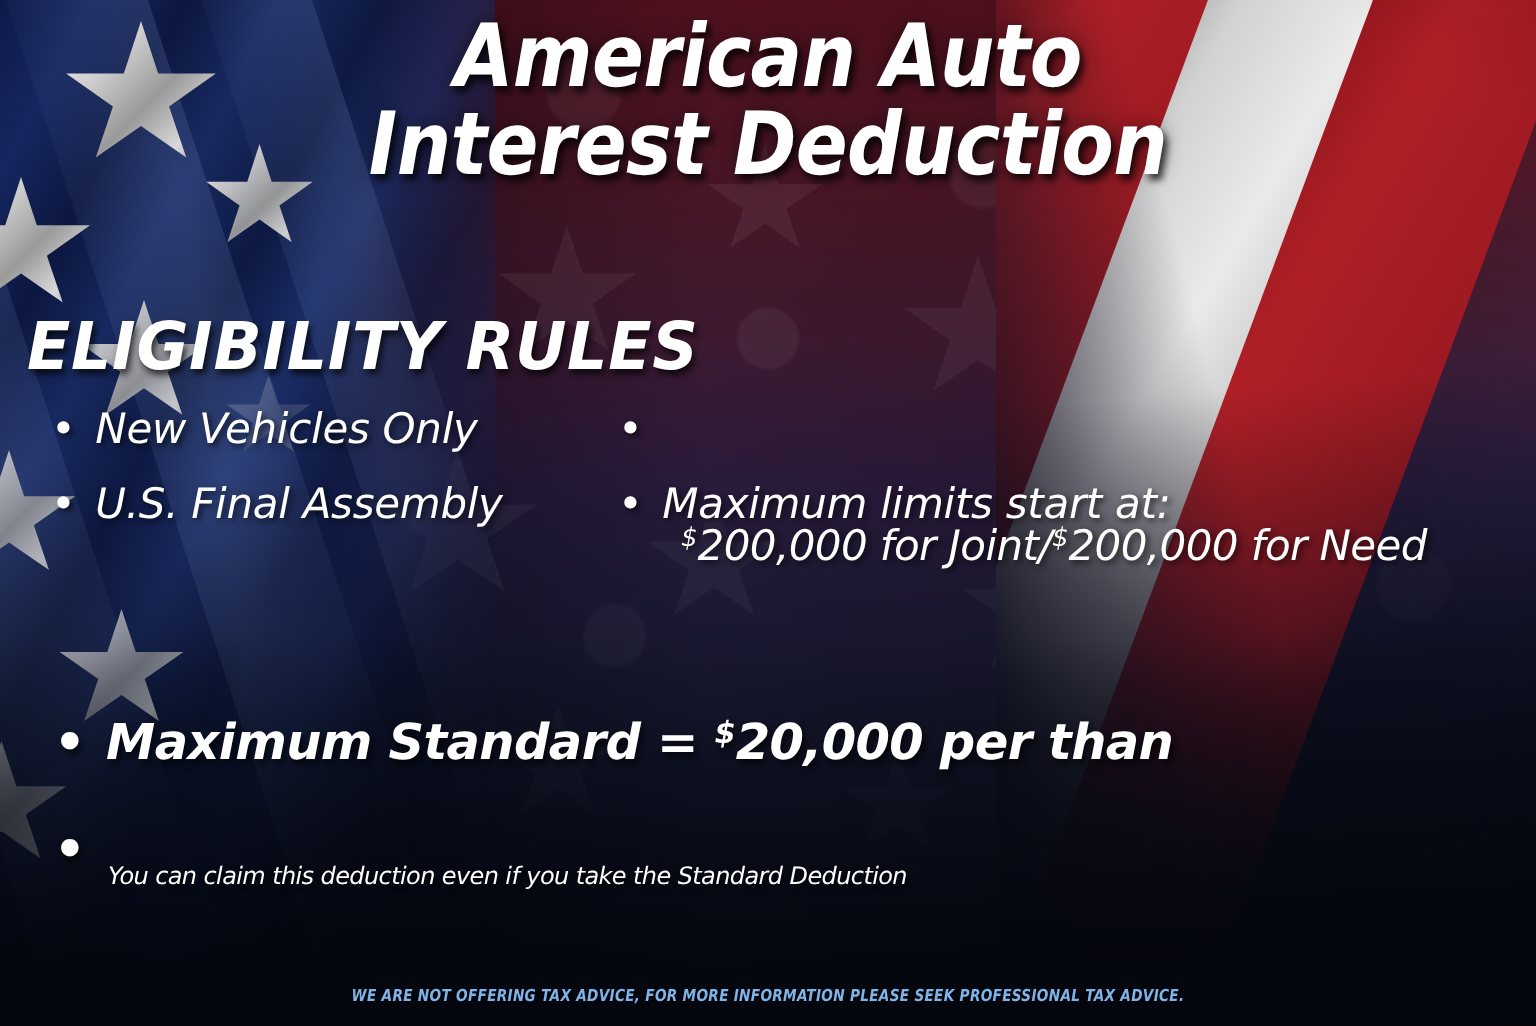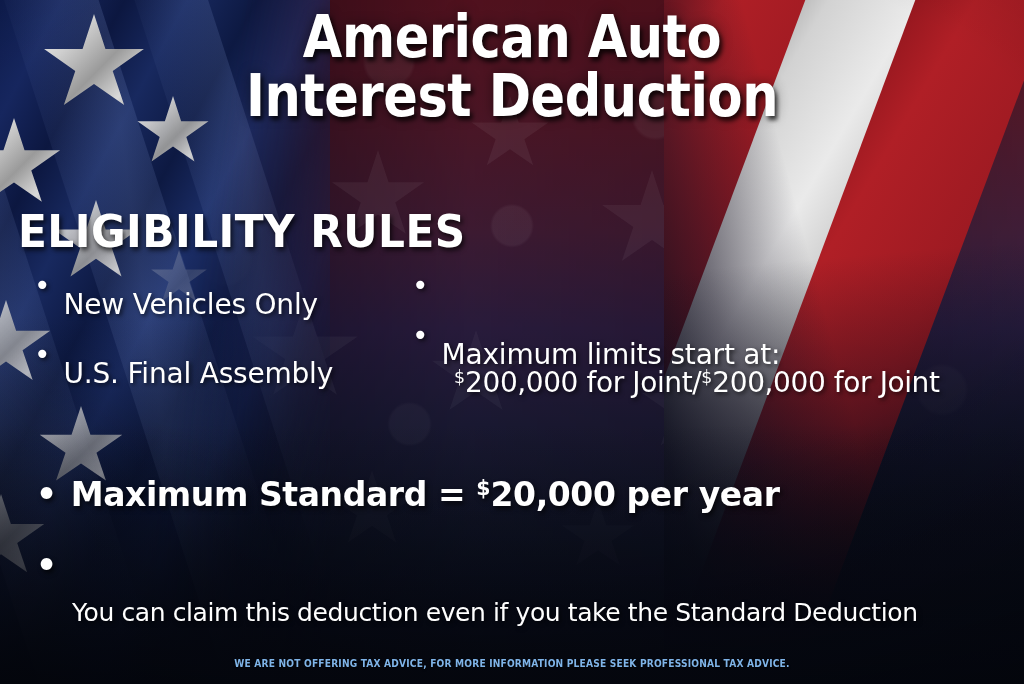--- a/index.html
+++ b/index.html
@@ -134,21 +134,21 @@
   
   .vignette {
     position:absolute; inset:0;
     background:
       radial-gradient(130% 95% at 50% 30%, rgba(0,0,0,0) 42%, rgba(0,0,0,.30) 76%, rgba(0,0,0,.55) 100%),
       linear-gradient(180deg, rgba(0,0,0,0) 62%, rgba(6,9,20,.55) 84%, rgba(5,8,18,.92) 100%);
     pointer-events:none;
   }
 
   
-  .content { position:absolute; inset:0; }
+  .content { position:absolute; inset:0;font-style:italic; }
 
   .title {
     position:absolute;
     top:8px; left:0; right:0;
     text-align:center;
     color:#ffffff;
     font-family:"DejaVu Sans", sans-serif;
     font-weight:700;
     font-size:58px;
     line-height:1.02;
@@ -189,21 +189,21 @@
     margin-bottom:22px;
     text-shadow:2px 2px 4px rgba(0,0,0,.66);
     white-space:nowrap;
   }
   .bullet .dot {
     flex:0 0 auto;
     margin-right:13px;
     font-size:28px;
     line-height:1;
   }
-  .bullet .txt { letter-spacing:-0.2px;margin-top:19px; }
+  .bullet .txt { letter-spacing:-0.2px; }
 
   .subline {
     color:#ffffff;
     font-family:"DejaVu Sans", sans-serif;
     font-weight:400;
     font-size:28px;
     line-height:1;
     margin-left:42px;
     margin-top:-6px;
     white-space:nowrap;
@@ -231,25 +231,25 @@
     margin-left:36px;
     margin-bottom:38px;
     white-space:nowrap;
     letter-spacing:-0.4px;
     text-shadow:2px 3px 5px rgba(0,0,0,.7);
   }
   .bullet-big .dot { margin-right:14px; }
 
   .closing-note {
     position:absolute;
-    left:72px; top:600px;
+    left:72px; top:576px;
     color:#ffffff;
     font-family:"DejaVu Sans", sans-serif;
     font-weight:400;
-    font-size:25px;
+    font-size:16px;
     line-height:1;
     white-space:nowrap;
     letter-spacing:-0.4px;
     text-shadow:2px 2px 4px rgba(0,0,0,.66);
   }
 
   .disclaimer {
     position:absolute;
     left:0; right:0; top:657px;
     text-align:center;
@@ -331,31 +331,31 @@
 
       <div class="col-right">
         <div class="bullet">
           <span class="dot">•</span>
         </div>
         <div class="bullet" style="margin-bottom:6px;">
           <span class="dot">•</span>
           <span class="txt">Maximum limits start at:</span>
         </div>
         <div class="subline">
-          <sup class="dollar">$</sup><span>200,000</span><span> for Joint/</span><sup class="dollar">$</sup><span>200,000</span><span> for Joint</span>
+          <sup class="dollar">$</sup><span>200,000</span><span> for Joint/</span><sup class="dollar">$</sup><span>200,000</span><span> for Need</span>
         </div>
       </div>
 
     </div>
 
     <div class="bullets-bottom">
 
       <div class="bullet-big">
         <span class="dot">•</span>
-        <span><span>Maximum Standard = </span><sup class="dollar">$</sup><span>20,000</span><span> per year</span></span>
+        <span><span>Maximum Standard = </span><sup class="dollar">$</sup><span>20,000</span><span> per than</span></span>
       </div>
 
       <div class="bullet-big" style="margin-bottom:0;">
         <span class="dot">•</span>
       </div>
 
     </div>
 
     <div class="closing-note">You can claim this deduction even if you take the Standard Deduction</div>
 

